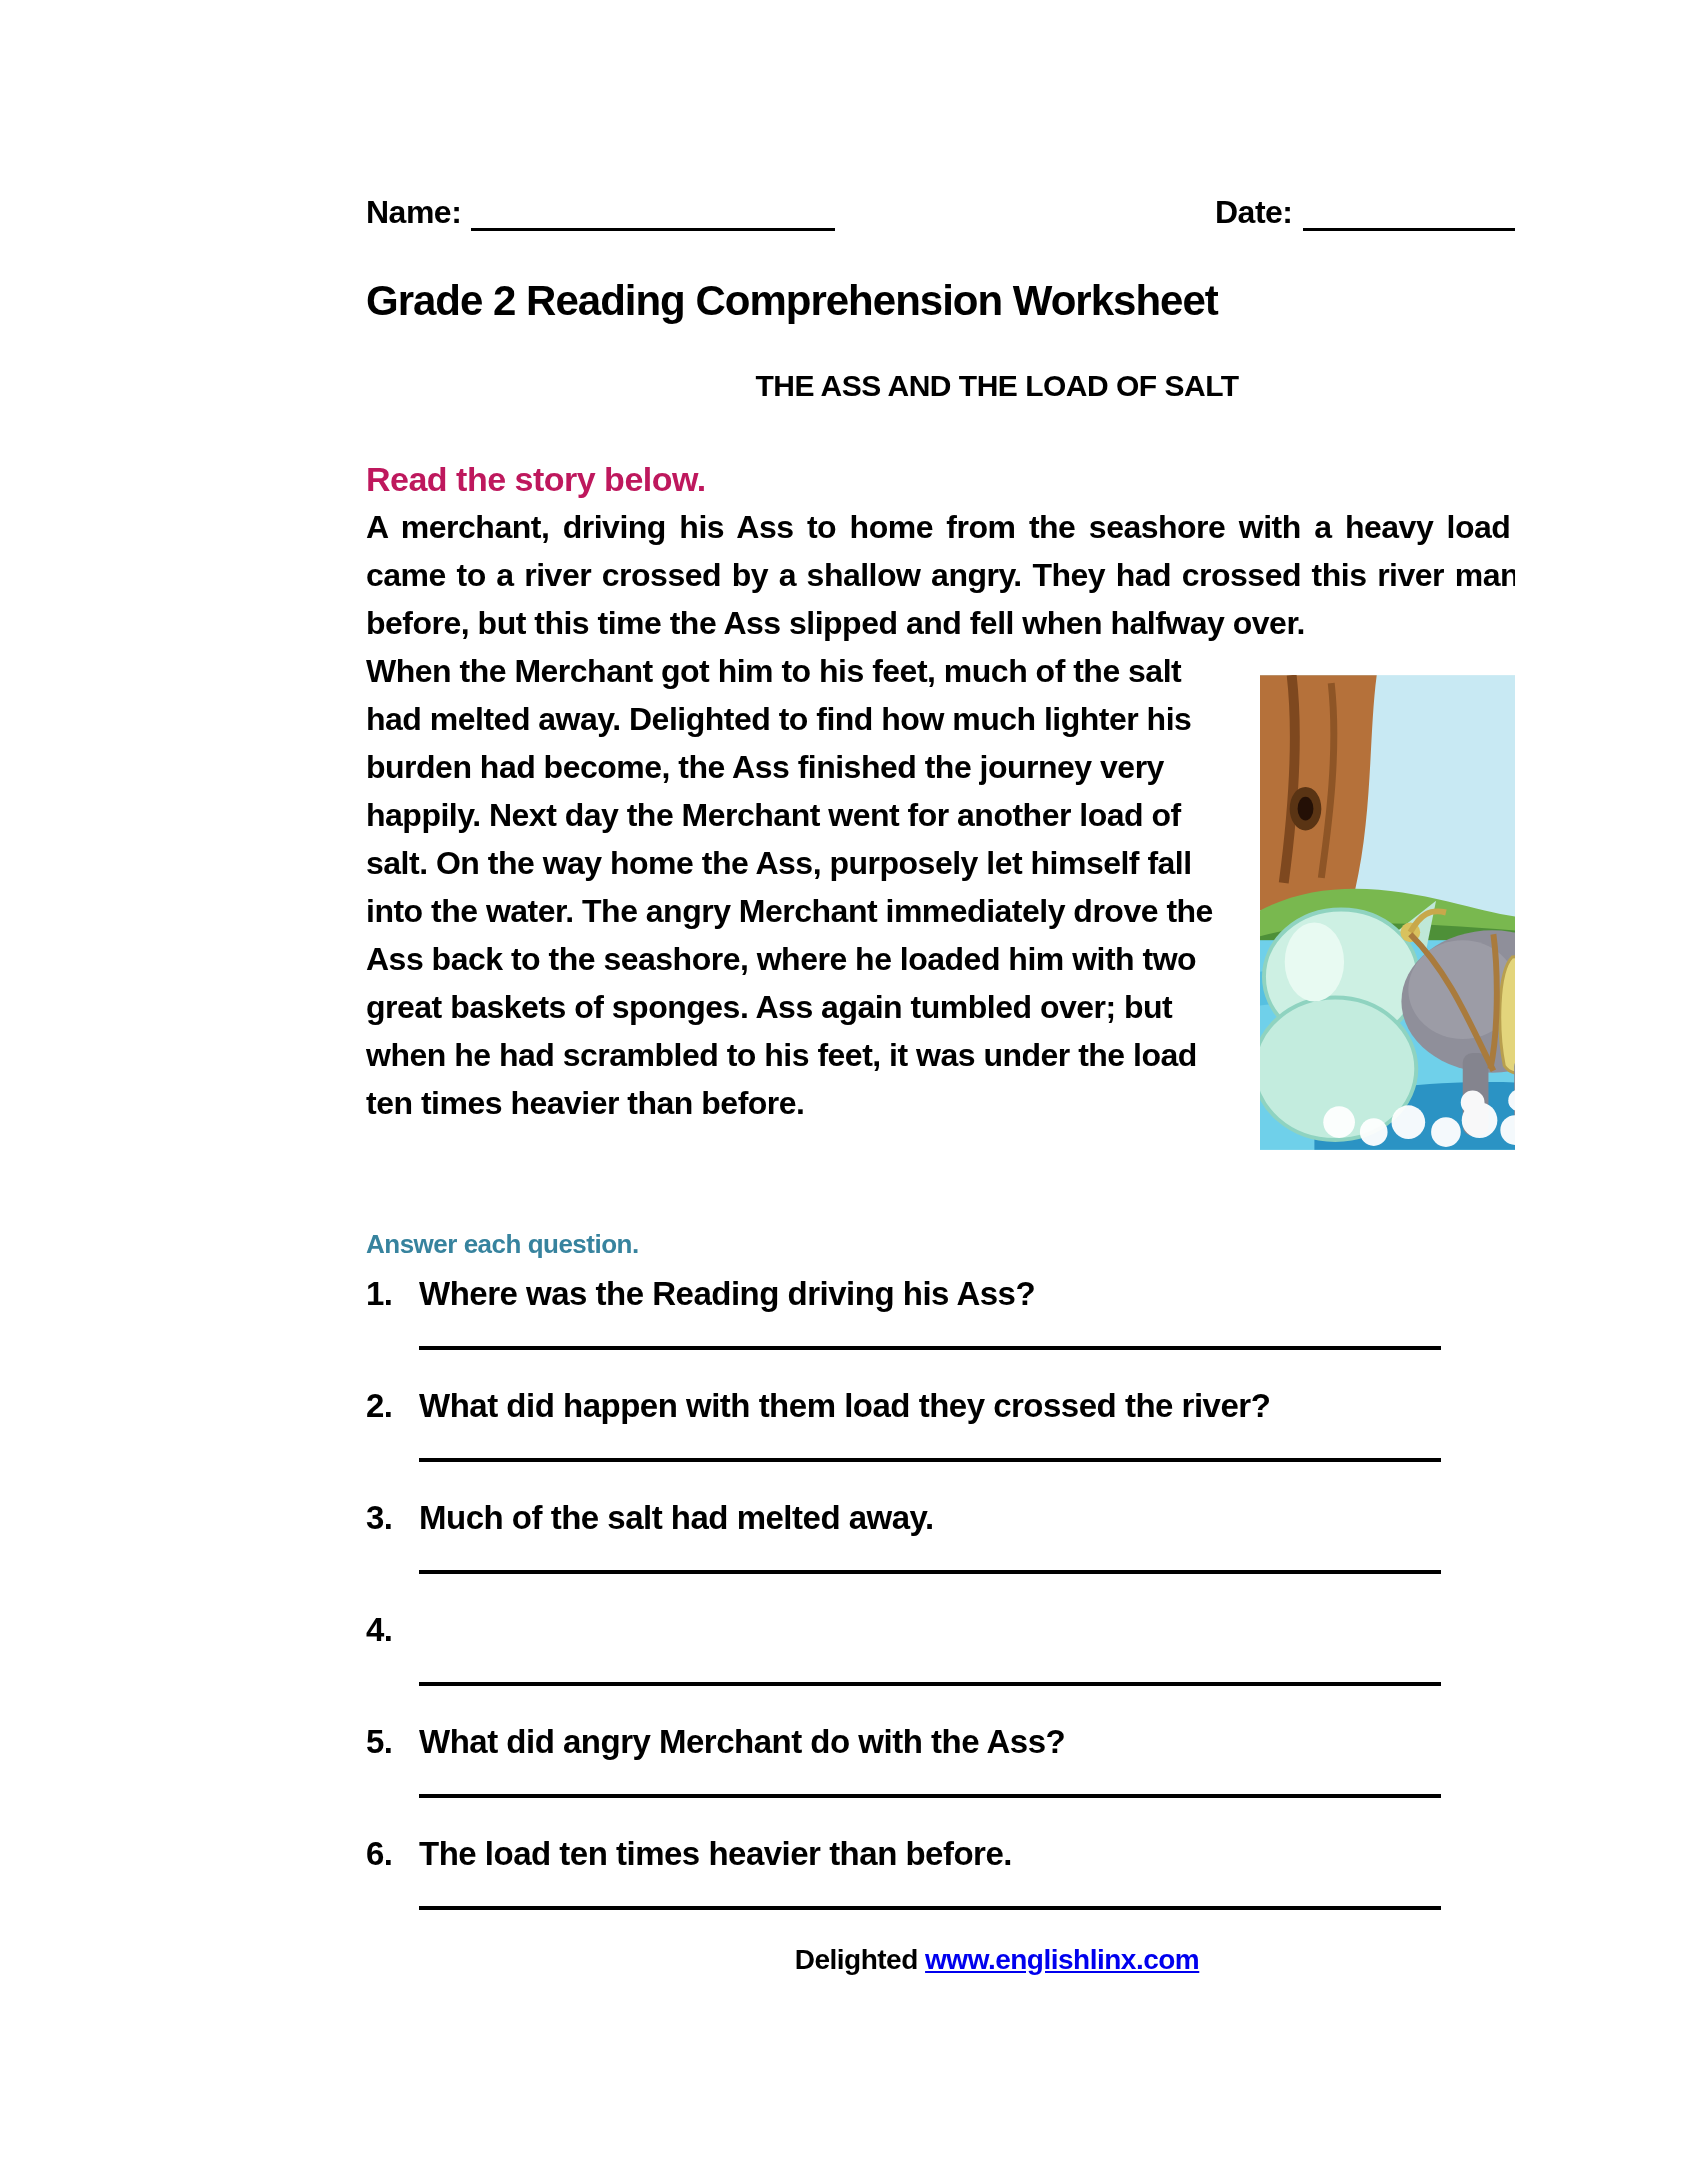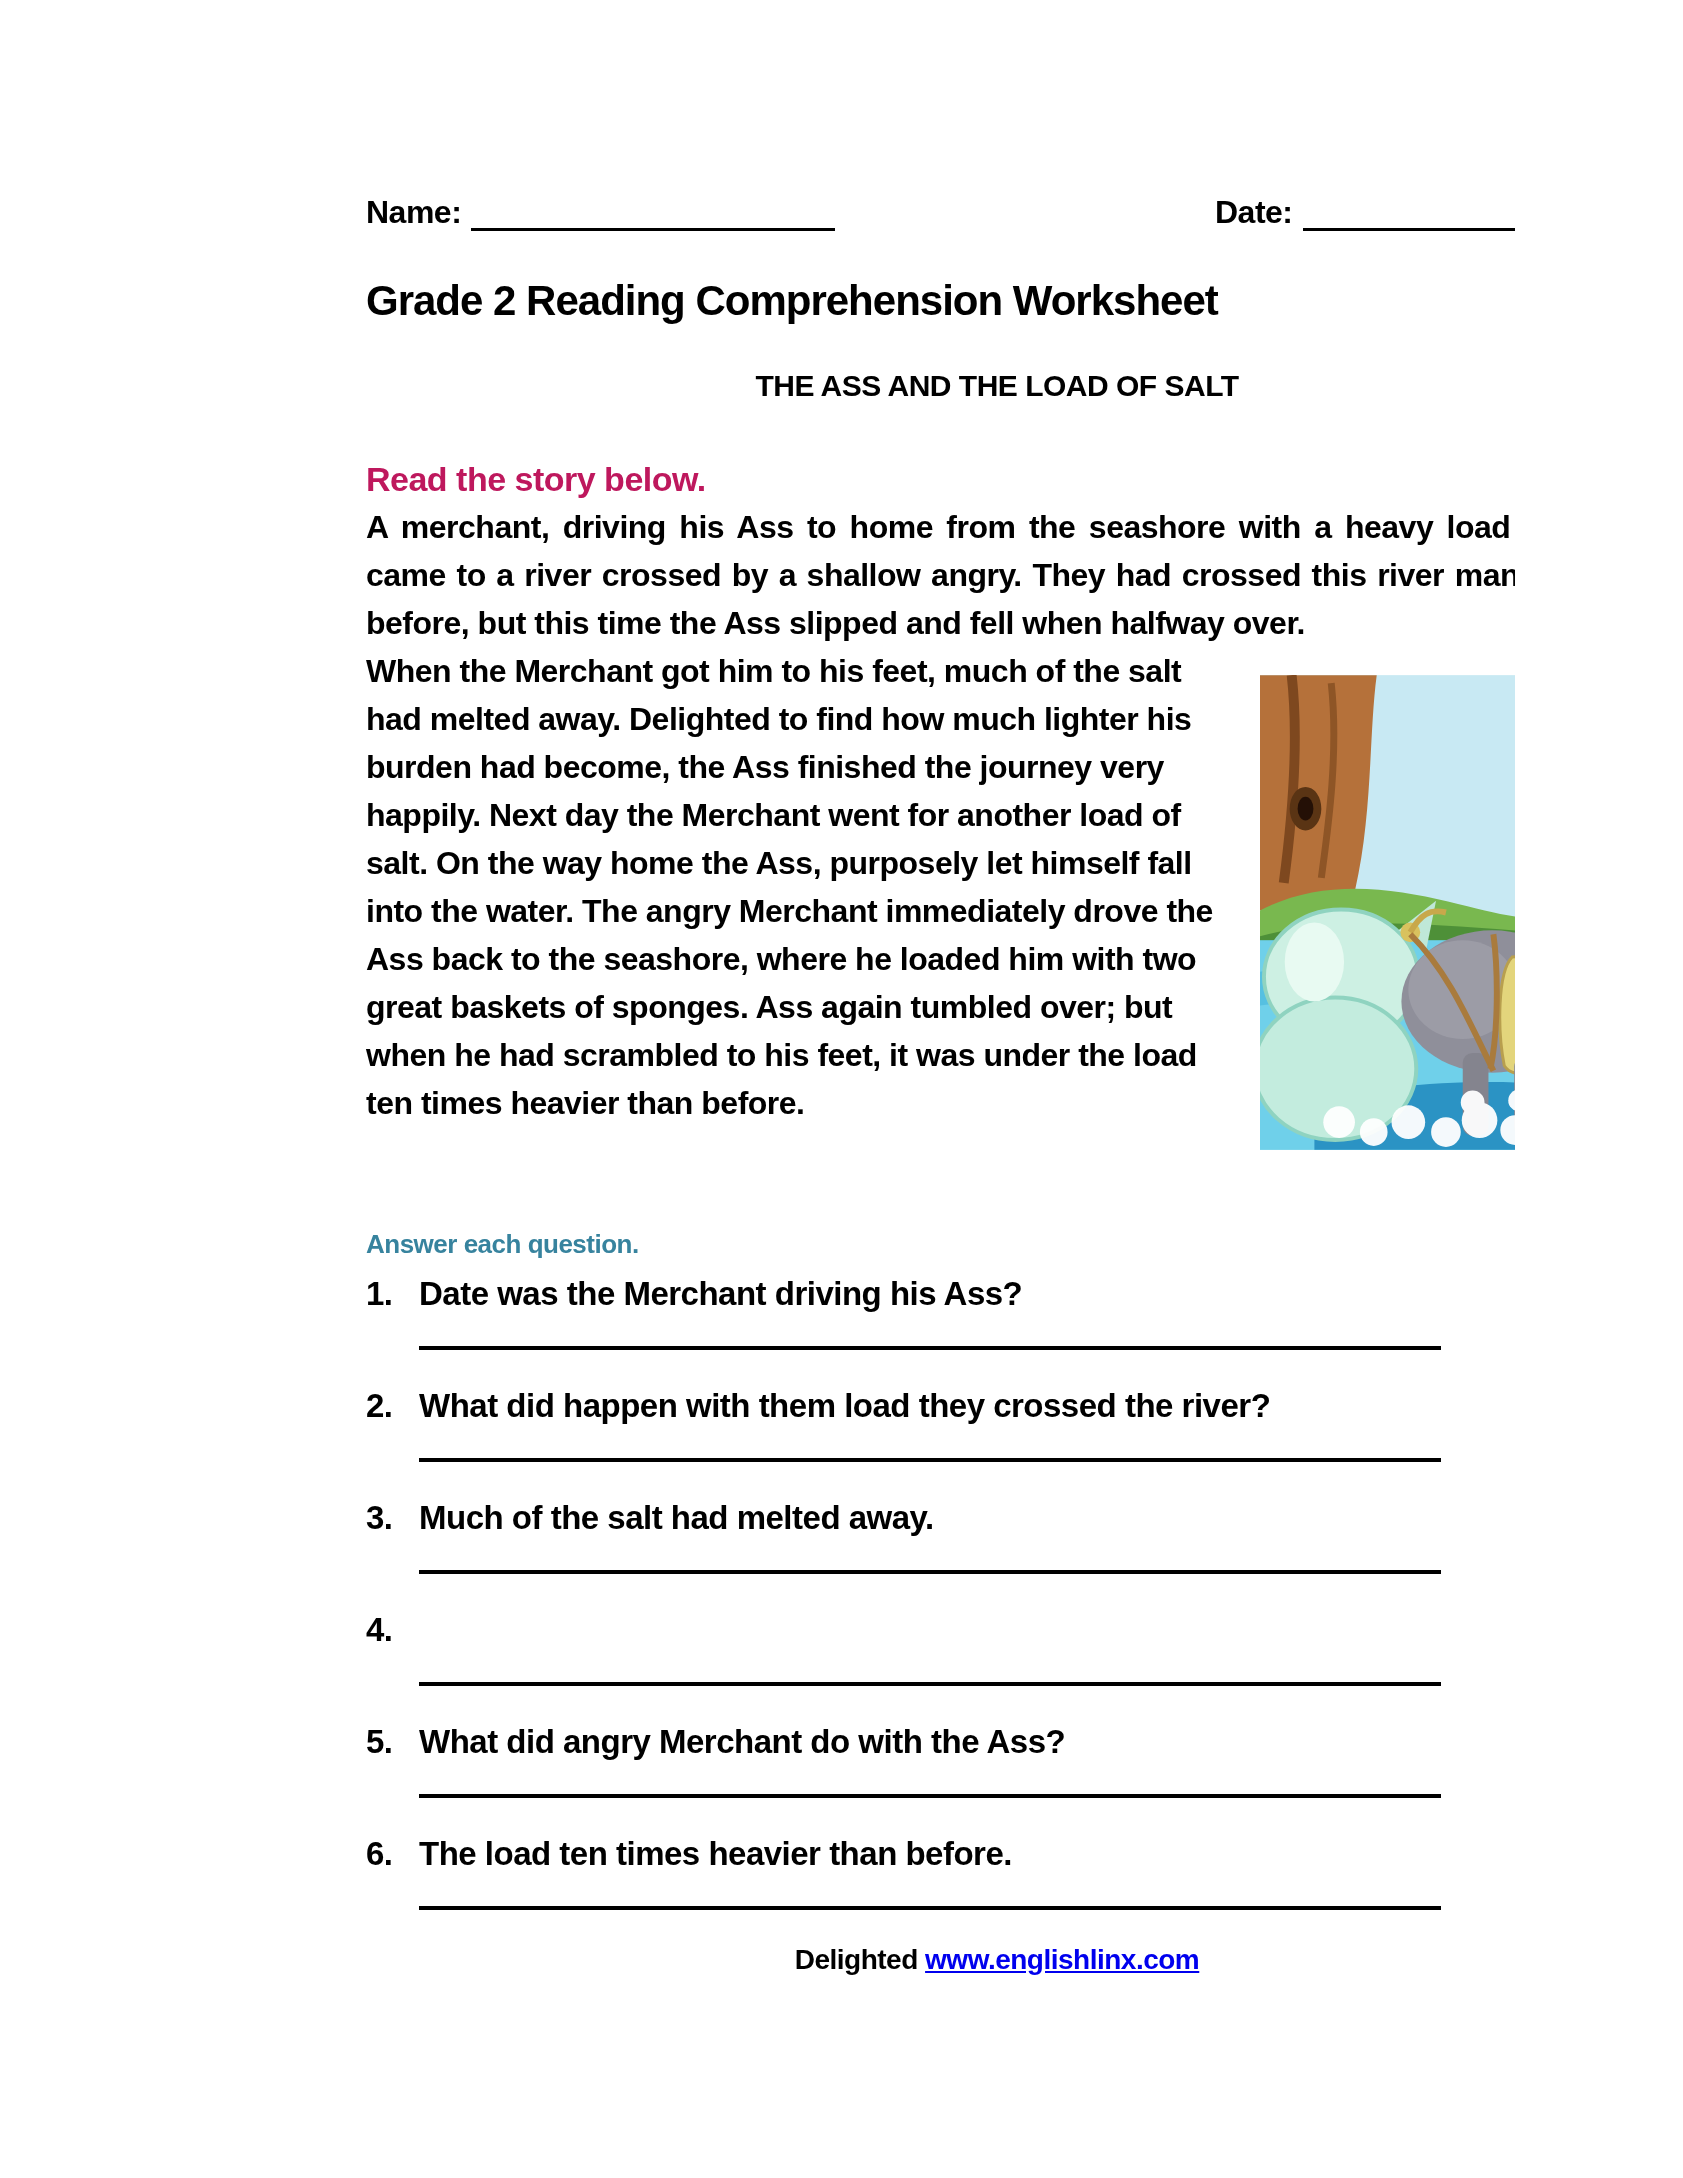--- a/index.html
+++ b/index.html
@@ -196,21 +196,21 @@
       </div>
       <p>When the Merchant got him to his feet, much of the salt had melted away. Delighted to find how much lighter his burden had become, the Ass finished the journey very happily. Next day the Merchant went for another load of salt. On the way home the Ass, purposely let himself fall into the water. The angry Merchant immediately drove the Ass back to the seashore, where he loaded him with two great baskets of sponges. Ass again tumbled over; but when he had scrambled to his feet, it was under the load ten times heavier than before.</p>
     </div>
 
     <div class="questions-section">
       <div class="questions-heading">Answer each question.</div>
 
       <div class="q-item">
         <div class="q-row">
           <span class="q-num">1.</span>
-          <span>Date was the Merchant driving his Ass?</span>
+          <span>Where was the Reading driving his Ass?</span>
         </div>
         <div class="answer-line"></div>
       </div>
 
       <div class="q-item">
         <div class="q-row">
           <span class="q-num">2.</span>
           <span>What did happen with them load they crossed the river?</span>
         </div>
         <div class="answer-line"></div>

